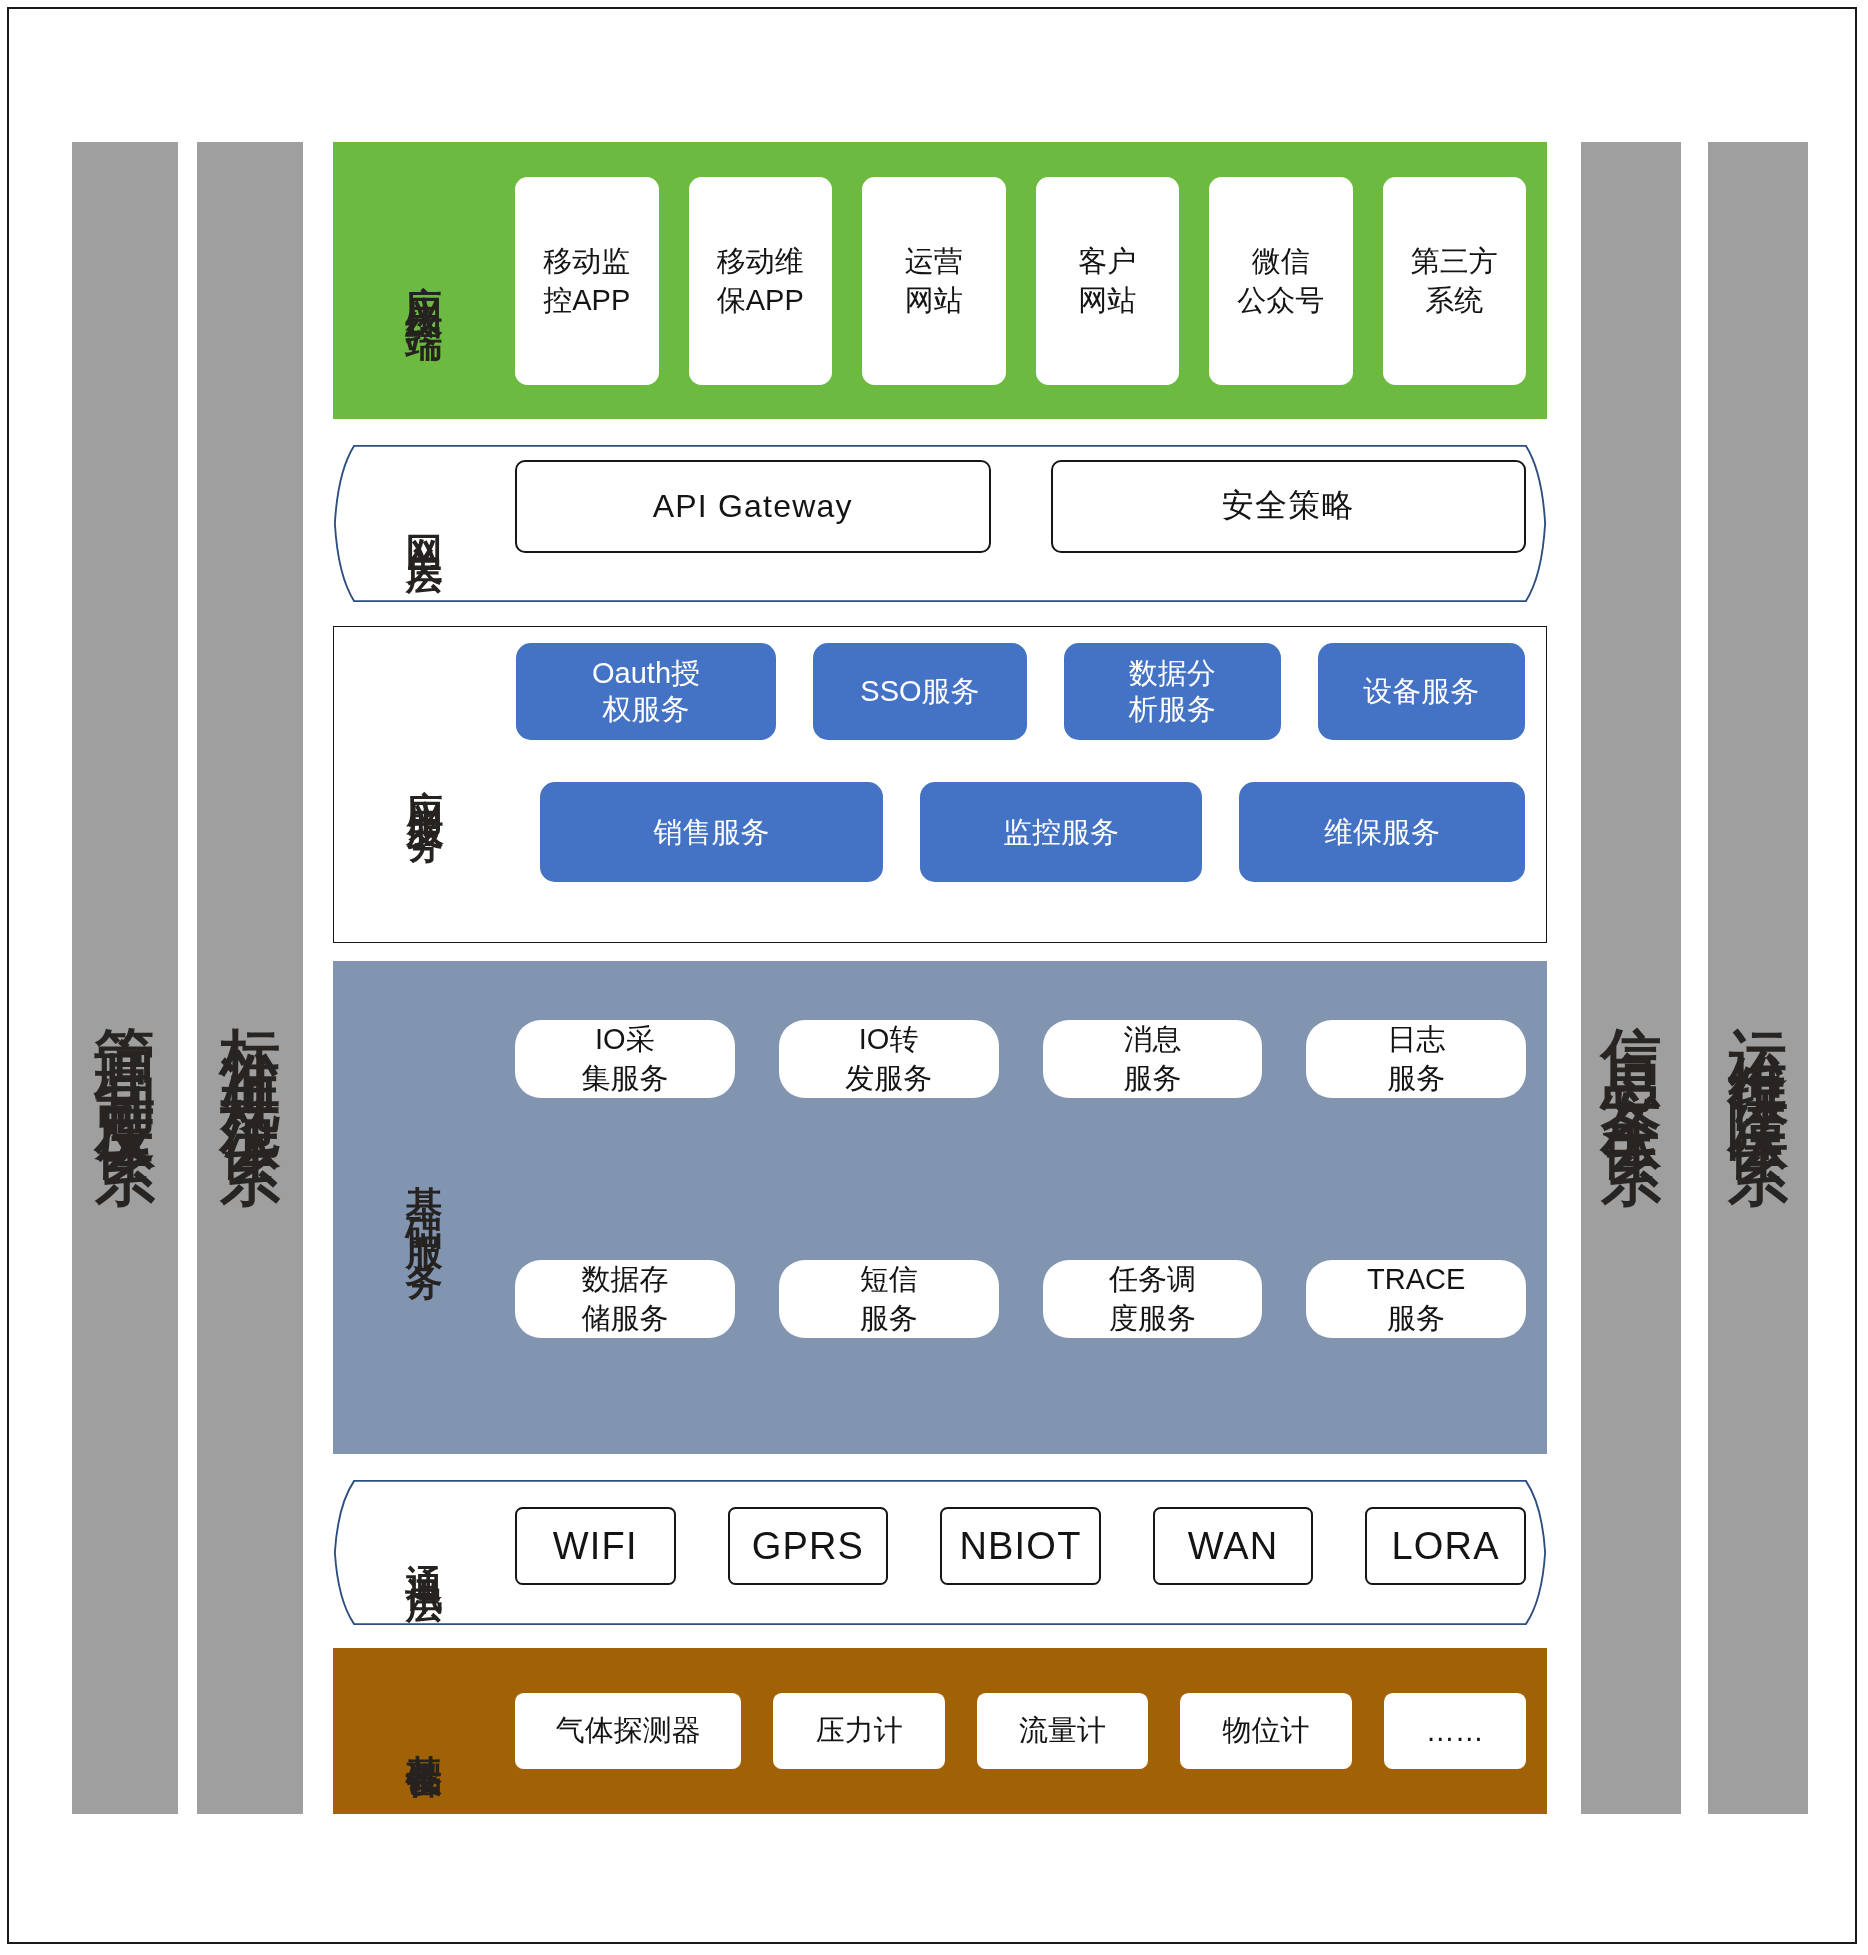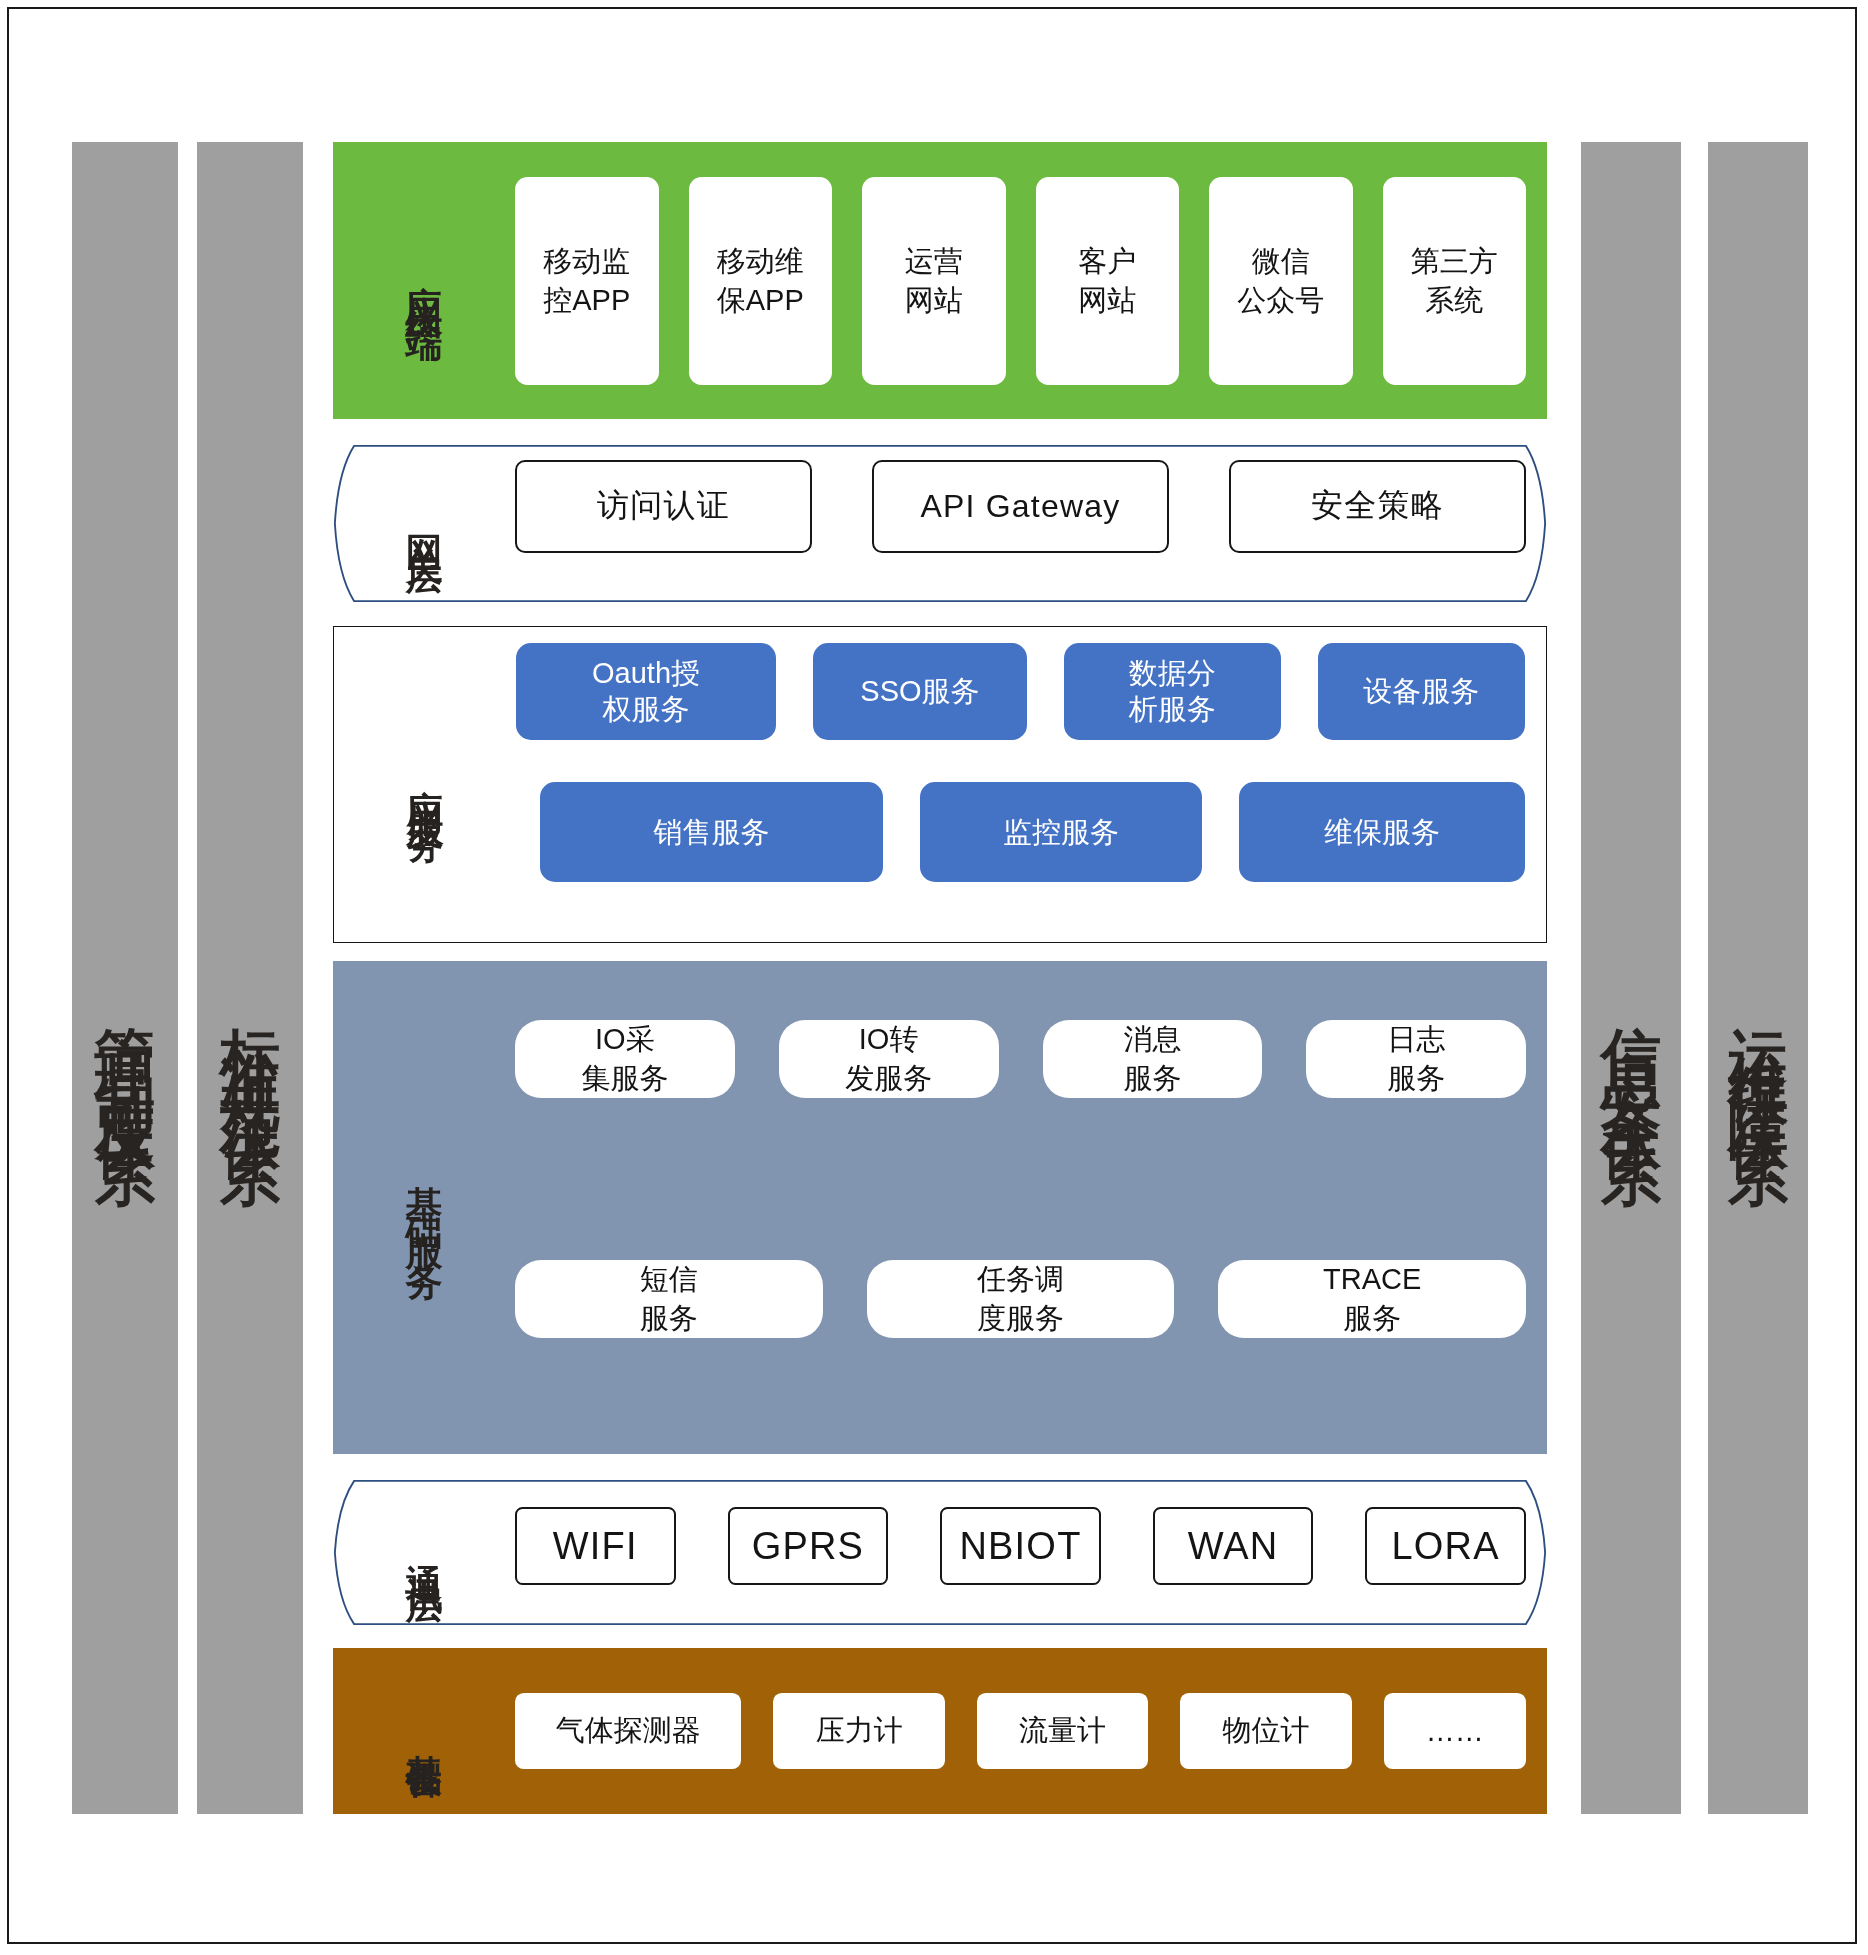--- a/index.html
+++ b/index.html
@@ -111,21 +111,20 @@
 </div>
 
 <div class="layer layer-gateway">
   <svg class="hex-svg" viewBox="0 0 1952 256" preserveAspectRatio="none">
     <path d="M 34 3 L 1918 3 Q 1944 44 1949 128 Q 1944 212 1918 253 L 34 253 Q 8 212 3 128 Q 8 44 34 3 Z" fill="#ffffff" stroke="#2d4e80" stroke-width="3"></path>
   </svg>
   <div class="layer-label">
     <div class="layer-label-text">网关层</div>
   </div>
   <div class="layer-content gateway-boxes">
-    <div class="box">访问认证</div>
     <div class="box">API Gateway</div>
     <div class="box">安全策略</div>
   </div>
 </div>
 
 <div class="layer layer-appsvc">
   <div class="layer-label">
     <div class="layer-label-text">应用服务</div>
   </div>
   <div class="layer-content rows">
@@ -154,20 +153,22 @@
       <div class="box">IO采
 集服务</div>
       <div class="box">IO转
 发服务</div>
       <div class="box">消息
 服务</div>
       <div class="box">日志
 服务</div>
     </div>
     <div class="base-row r2">
+      <div class="box">数据存
+储服务</div>
       <div class="box">短信
 服务</div>
       <div class="box">任务调
 度服务</div>
       <div class="box">TRACE
 服务</div>
     </div>
   </div>
 </div>
 

